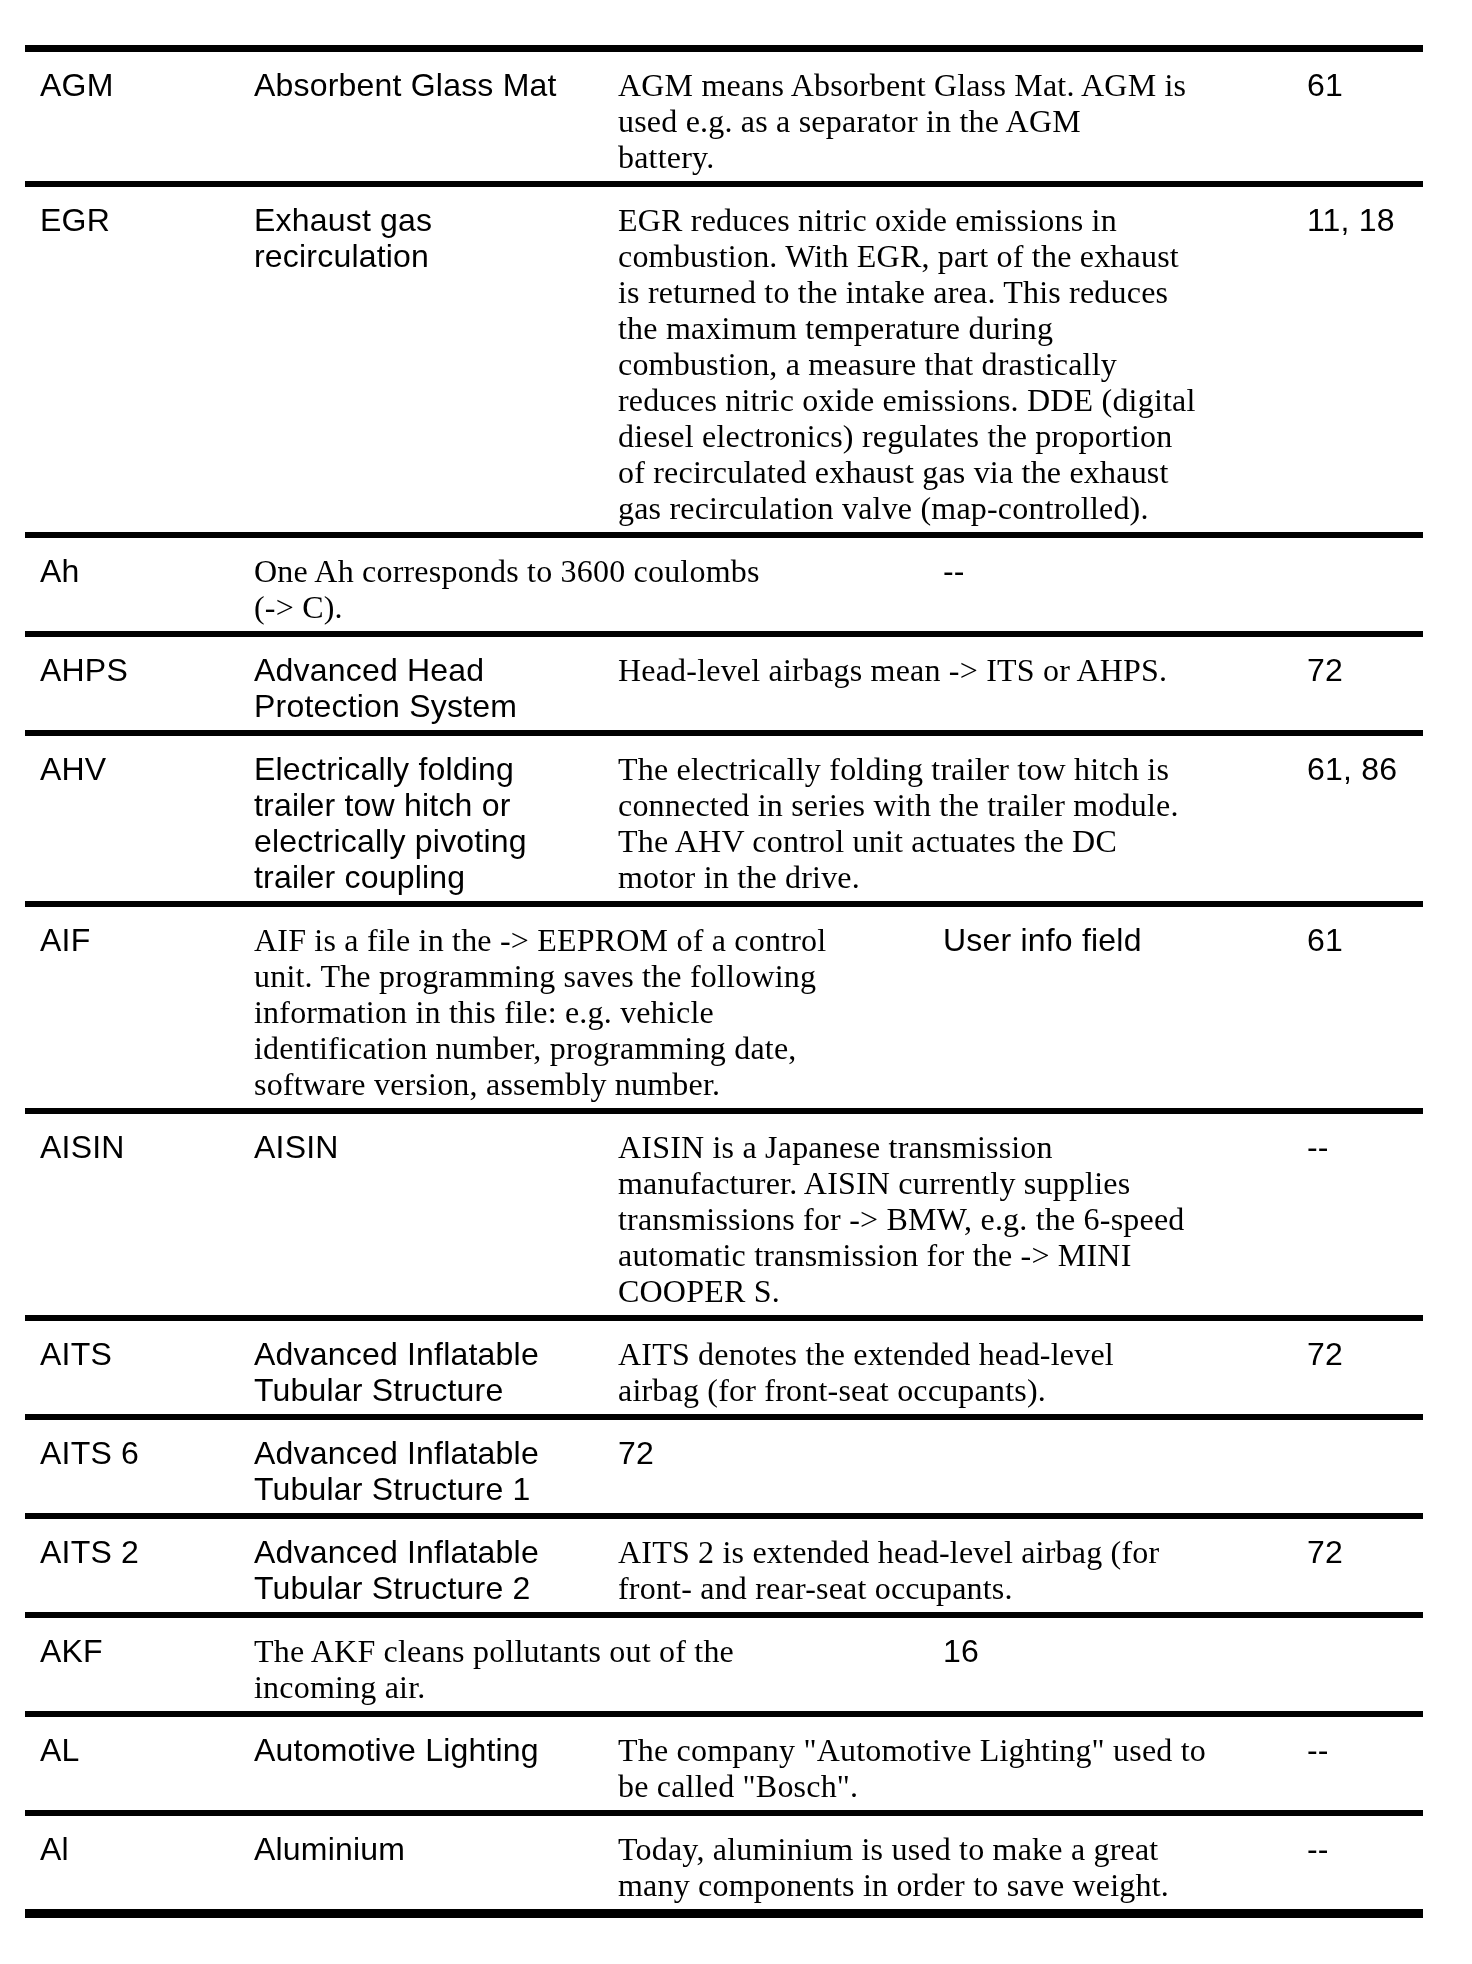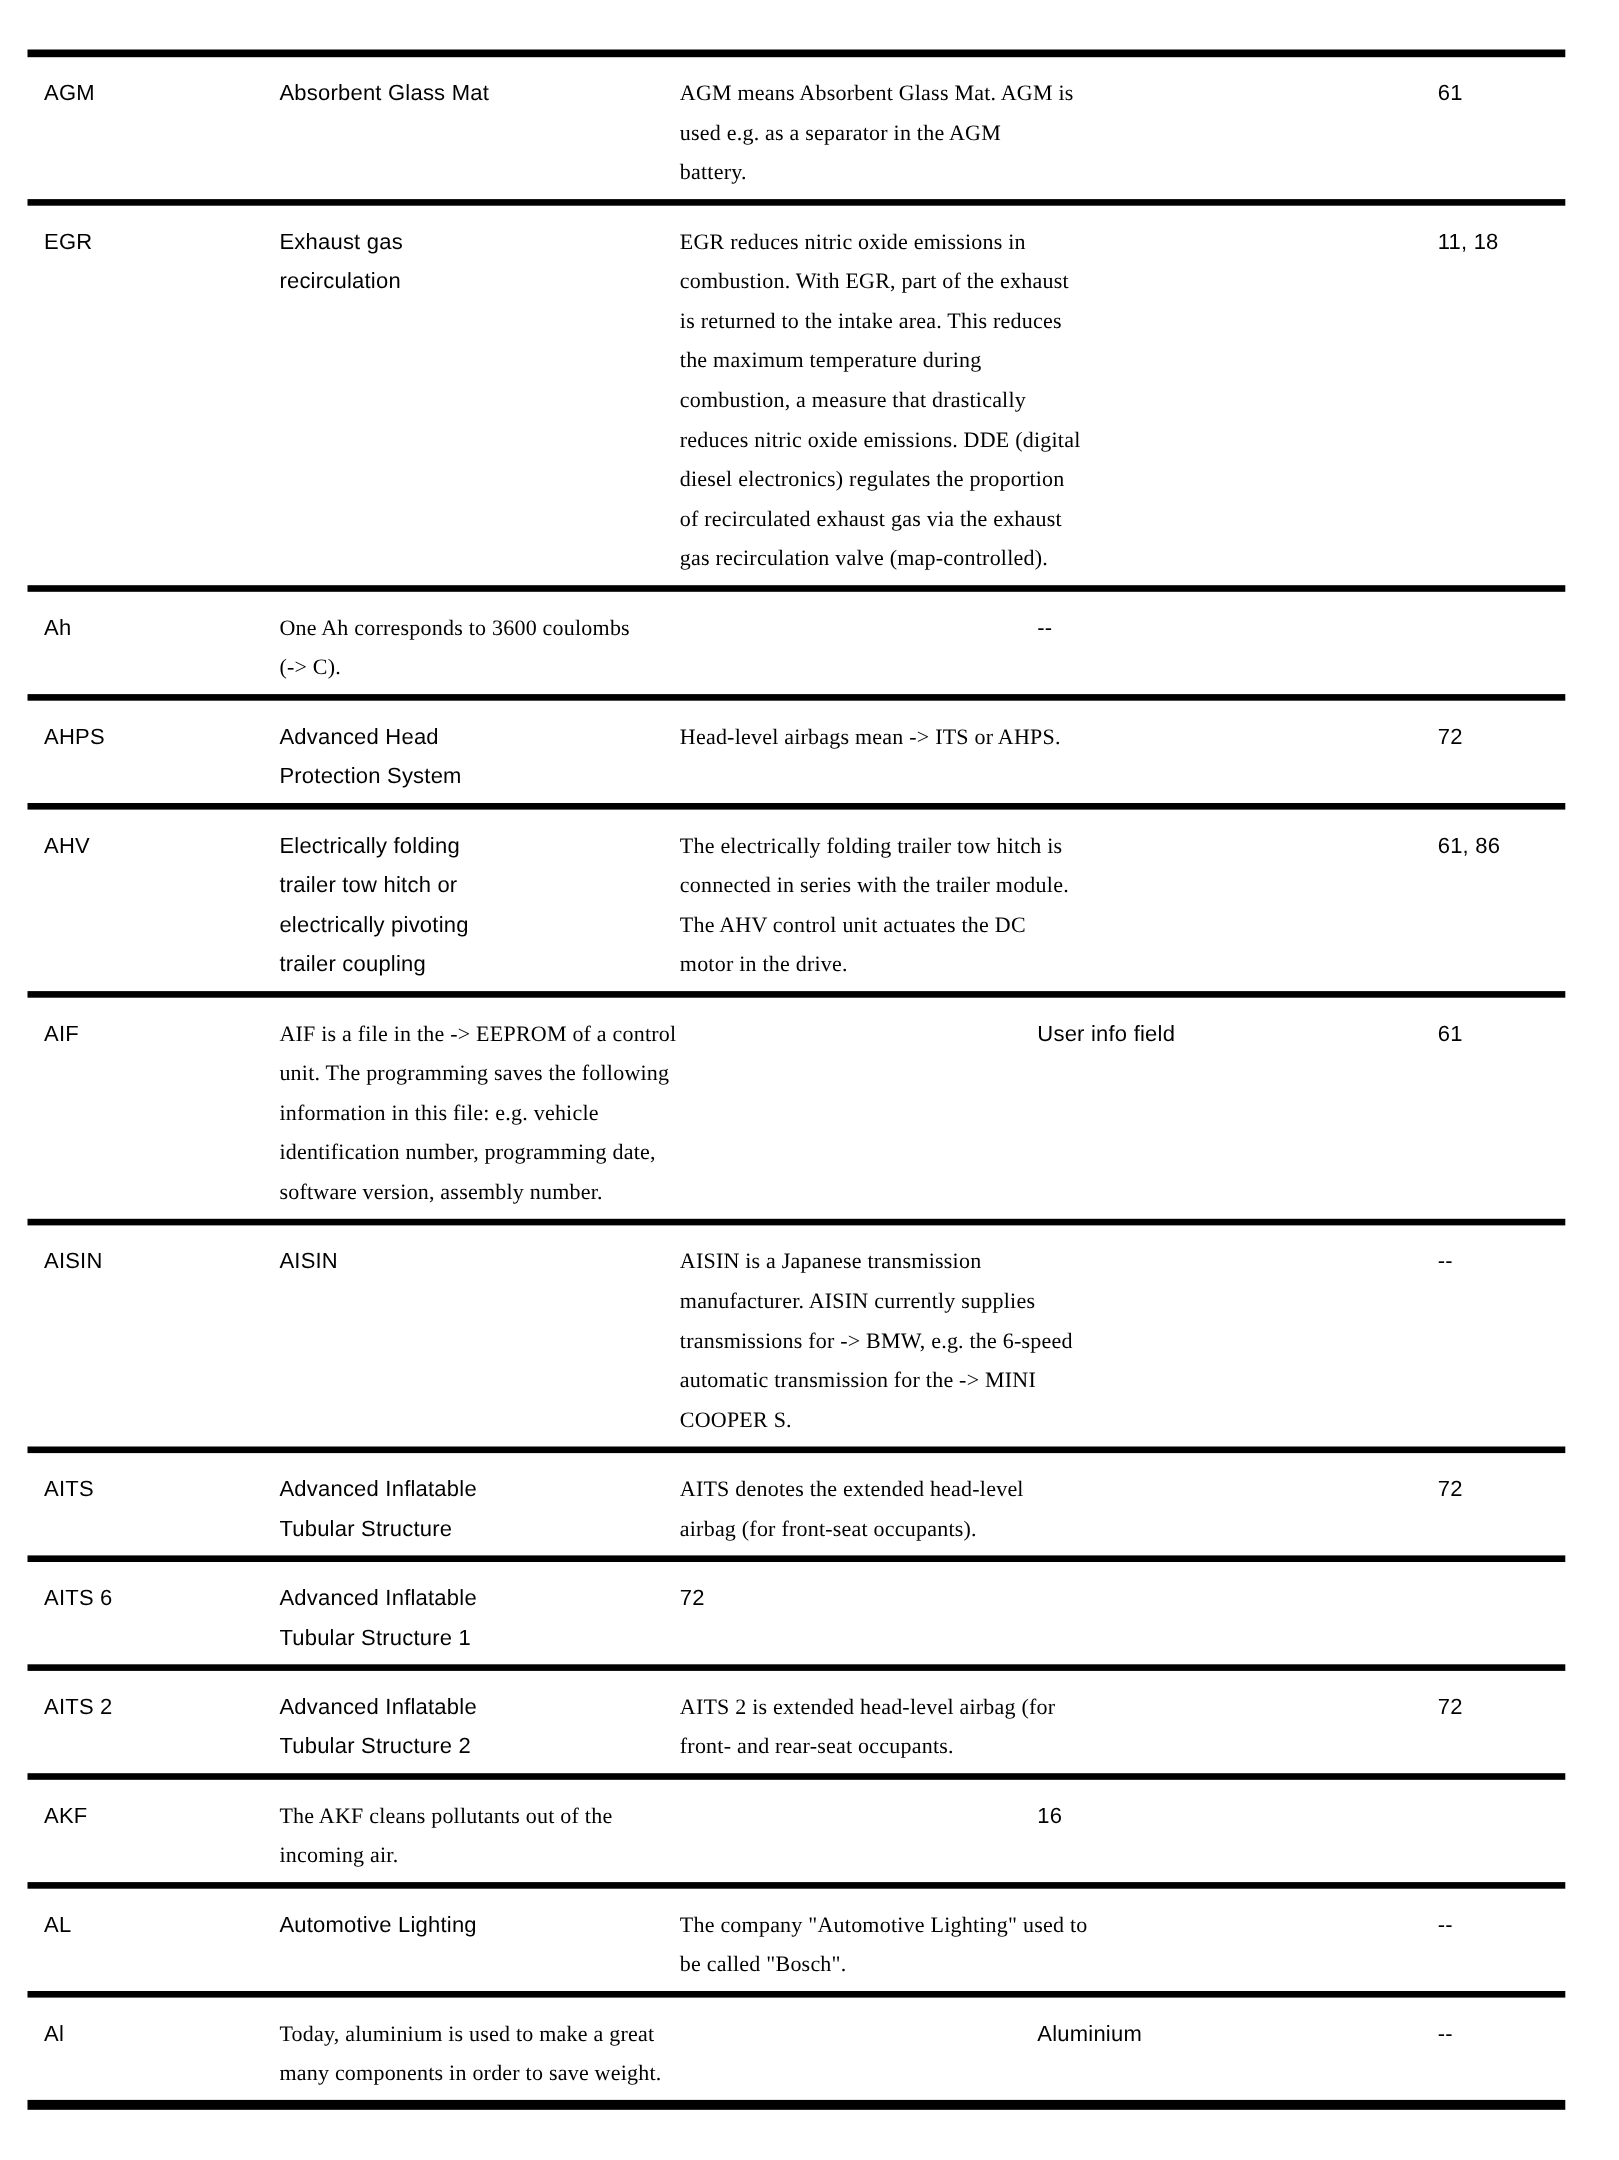--- a/index.html
+++ b/index.html
@@ -21,21 +21,21 @@
   .g-row {
     display: flex;
     align-items: flex-start;
     border-bottom: 6px solid #000;
     padding: 15px 0 6px 0;
   }
   .g-row:last-child {
     border-bottom: 9px solid #000;
   }
   .cell {
-    font-size: 20px;
+    font-size: 32px;
     line-height: 36px;
     white-space: pre-line;
     letter-spacing: 0.2px;
   }
   .c-abbr {
     flex: none;
     width: 229px;
     padding-left: 15px;
     box-sizing: border-box;
   }
@@ -168,19 +168,19 @@
   <div class="g-row">
     <div class="cell c-abbr">AL</div>
     <div class="cell c-name">Automotive Lighting</div>
     <div class="cell c-desc">The company "Automotive Lighting" used to
 be called "Bosch".</div>
     <div class="cell c-pages">--</div>
   </div>
 
   <div class="g-row">
     <div class="cell c-abbr">Al</div>
+    <div class="cell c-name">Aluminium</div>
     <div class="cell c-desc">Today, aluminium is used to make a great
 many components in order to save weight.</div>
-    <div class="cell c-name">Aluminium</div>
     <div class="cell c-pages">--</div>
   </div>
 
 </div>
 
 </body></html>

